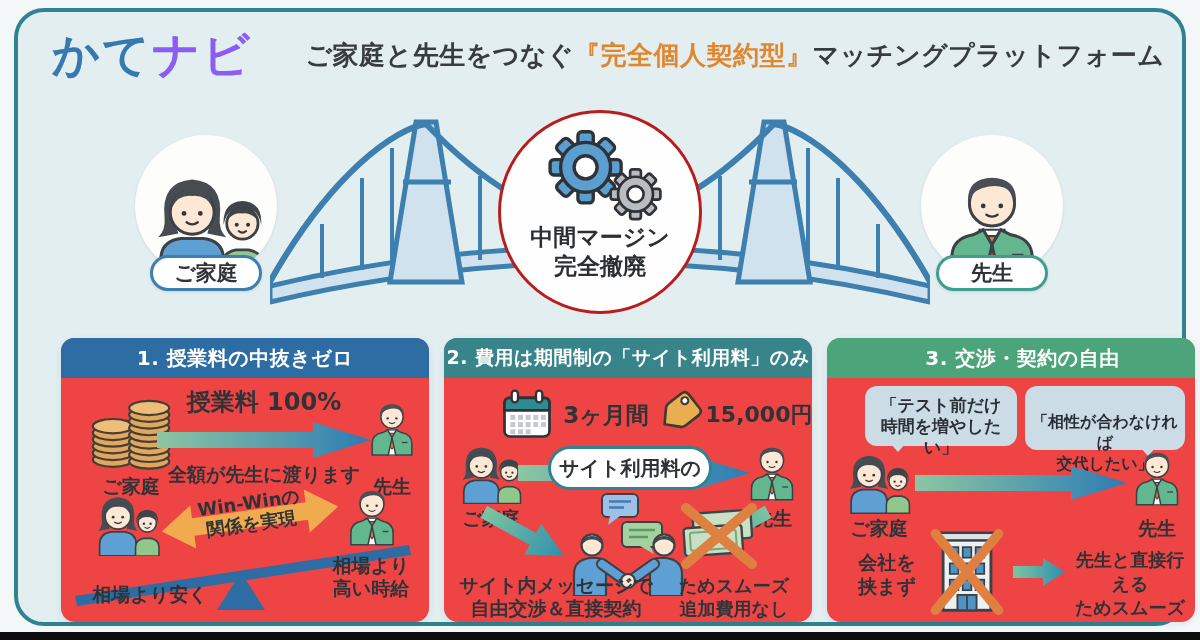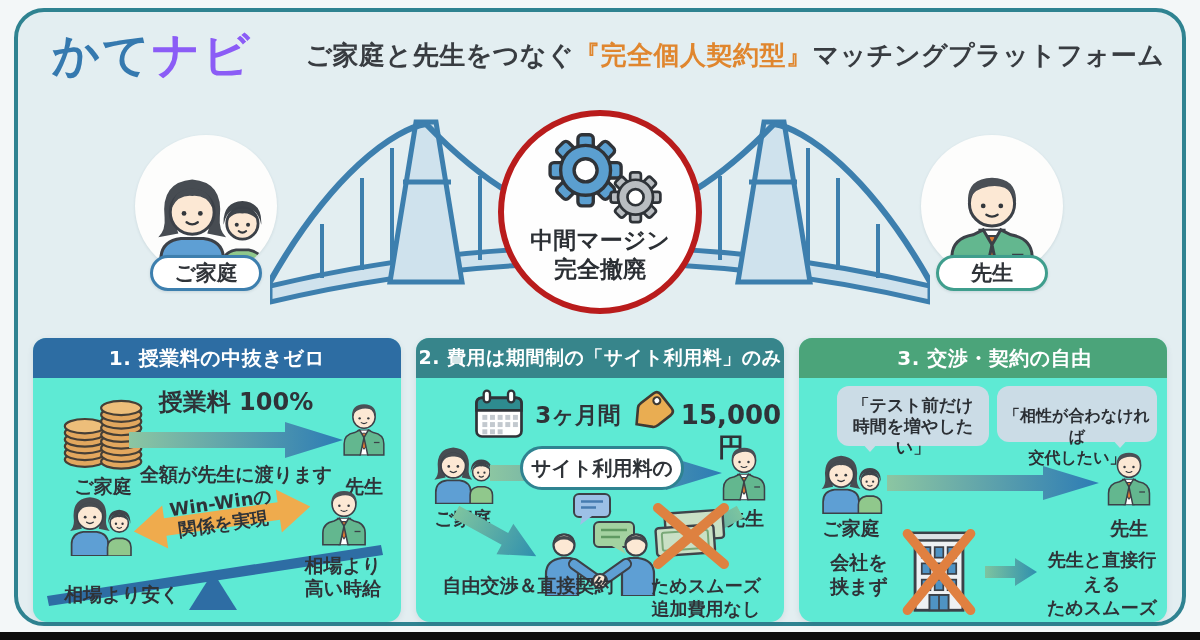--- a/index.html
+++ b/index.html
@@ -29,28 +29,28 @@
   .hero-circle svg { position:absolute; left:8px; top:32px; width:126px; height:113px; }
   .hero-pill {
     position:absolute; width:112px; height:36px; background:#fff; border-radius:19px;
     font-size:21px; font-weight:bold; text-align:center; line-height:31px;
     box-shadow:0 1px 3px rgba(40,70,90,.15);
   }
   .pill-family { border:3px solid #3d7fae; }
   .pill-teacher { border:3px solid #3f9e8d; }
   .center-circle {
     position:absolute; left:498px; top:110px; width:204px; height:204px; border-radius:50%;
-    background:#fefefe; border:6px solid #b91c1c; text-align:center;
+    background:#fefefe; border:3px solid #b91c1c; text-align:center;
   }
   .center-circle .gears { display:block; margin:14px auto 0; width:152px; height:96px; }
   .center-line { font-size:23px; font-weight:bold; line-height:29px; color:#2b2f34; }
   
   .card {
     position:absolute; top:338px; width:368px; height:284px;
-    background:#5eead4; border-radius:14px; box-shadow:0 2px 6px rgba(40,70,90,.10);
+    background:#ef4444; border-radius:14px; box-shadow:0 2px 6px rgba(40,70,90,.10);margin-left:28px;
   }
   .card-header {
     height:40px; border-radius:13px 13px 0 0; color:#fff;
     font-weight:bold; font-size:20px; display:flex; align-items:center; justify-content:center;
     letter-spacing:0.5px;
   }
   .card-body { position:relative; width:368px; height:244px; }
   .abs { position:absolute; }
   .lbl { font-weight:bold; text-align:center; color:#2f3338; }
   .garrow { display:block; width:100%; height:100%; }
@@ -323,21 +323,21 @@
 <div class="card" style="left:416px;">
   <div class="card-header" style="font-size: 19px; background-color: rgb(55, 133, 139);">2. 費用は期間制の「サイト利用料」のみ</div>
   <div class="card-body">
     <svg class="abs" style="left:56px; top:8px; width:54px; height:56px;">
         <use href="#sym-calendar"></use>
       </svg>
     <div class="abs lbl" style="left:112px; top:22px; width:100px; font-size:23px;">3ヶ月間</div>
     <svg class="abs" style="left:208px; top:8px; width:54px; height:54px;">
         <use href="#sym-tag"></use>
       </svg>
-    <div class="abs lbl" style="left:260px; top:22px; width:110px; font-size:26px;">15,000円</div>
+    <div class="abs lbl" style="left:260px; top:22px; width:110px; font-size:22px;">15,000円</div>
 
     <svg class="abs" style="left:10px; top:62px; width:70px; height:64px;">
         <use href="#sym-family"></use>
       </svg>
     <div class="abs lbl" style="left:4px; top:128px; width:86px; font-size:19px;">ご家庭</div>
     <svg class="abs garrow" style="left:74px; top:78px; width:232px; height:34px;" viewBox="0 0 232 34" preserveAspectRatio="none">
       <path d="M0,9 H176 V0 L232,17 L176,34 V25 H0 Z" fill="url(#g-arrow)"></path>
     </svg>
     <div class="abs pill-fee" style="left:104px; top:68px; width:164px; height:44px; line-height:39px;">サイト利用料のみ</div>
     <svg class="abs" style="left:296px; top:60px; width:64px; height:66px;">
@@ -352,37 +352,38 @@
       <path d="M0,13 H58 V2 L95,20 L58,38 V27 H0 Z" fill="url(#g-arrow2)"></path>
     </svg>
     <svg class="abs" style="left:118px; top:114px; width:132px; height:104px;">
         <use href="#sym-handshake"></use>
       </svg>
     <svg class="abs" style="left:228px; top:122px; width:92px; height:72px;">
         <use href="#sym-money"></use>
       </svg>
 
     <div class="abs lbl" style="left:6px; top:196px; width:212px; font-size:19px; line-height:23px;">
+      <div>サイト内メッセージで</div>
       <div>自由交渉＆直接契約</div>
     </div>
     <div class="abs lbl" style="left:218px; top:196px; width:144px; font-size:18px; line-height:23px;">
       <div>ためスムーズ</div>
       <div>追加費用なし</div>
     </div>
   </div>
 </div>
 
 <div class="card" style="left:799px;">
   <div class="card-header" style="background-color: rgb(75, 164, 122); padding-left: 23px;">3. 交渉・契約の自由</div>
   <div class="card-body">
     <div class="bubble tail-left" style="left:38px; top:8px; width:152px; height:60px; padding-top:9px; line-height:21px;">
       <div>「テスト前だけ</div>
       <div>時間を増やしたい」</div>
     </div>
-    <div class="bubble tail-right" style="left:198px; top:8px; width:160px; height:56px; padding-top:19px; line-height:21px; font-size:16px;">
+    <div class="bubble tail-right" style="left:198px; top:8px; width:160px; height:64px; padding-top:25px; line-height:21px; font-size:16px;">
       <div>「相性が合わなければ</div>
       <div>交代したい」</div>
     </div>
     <svg class="abs" style="left:14px; top:70px; width:72px; height:66px;">
         <use href="#sym-family"></use>
       </svg>
     <div class="abs lbl" style="left:8px; top:138px; width:88px; font-size:19px;">ご家庭</div>
     <svg class="abs garrow" style="left:88px; top:88px; width:212px; height:34px;" viewBox="0 0 212 34" preserveAspectRatio="none">
       <path d="M0,9 H156 V0 L212,17 L156,34 V25 H0 Z" fill="url(#g-arrow)"></path>
     </svg>

